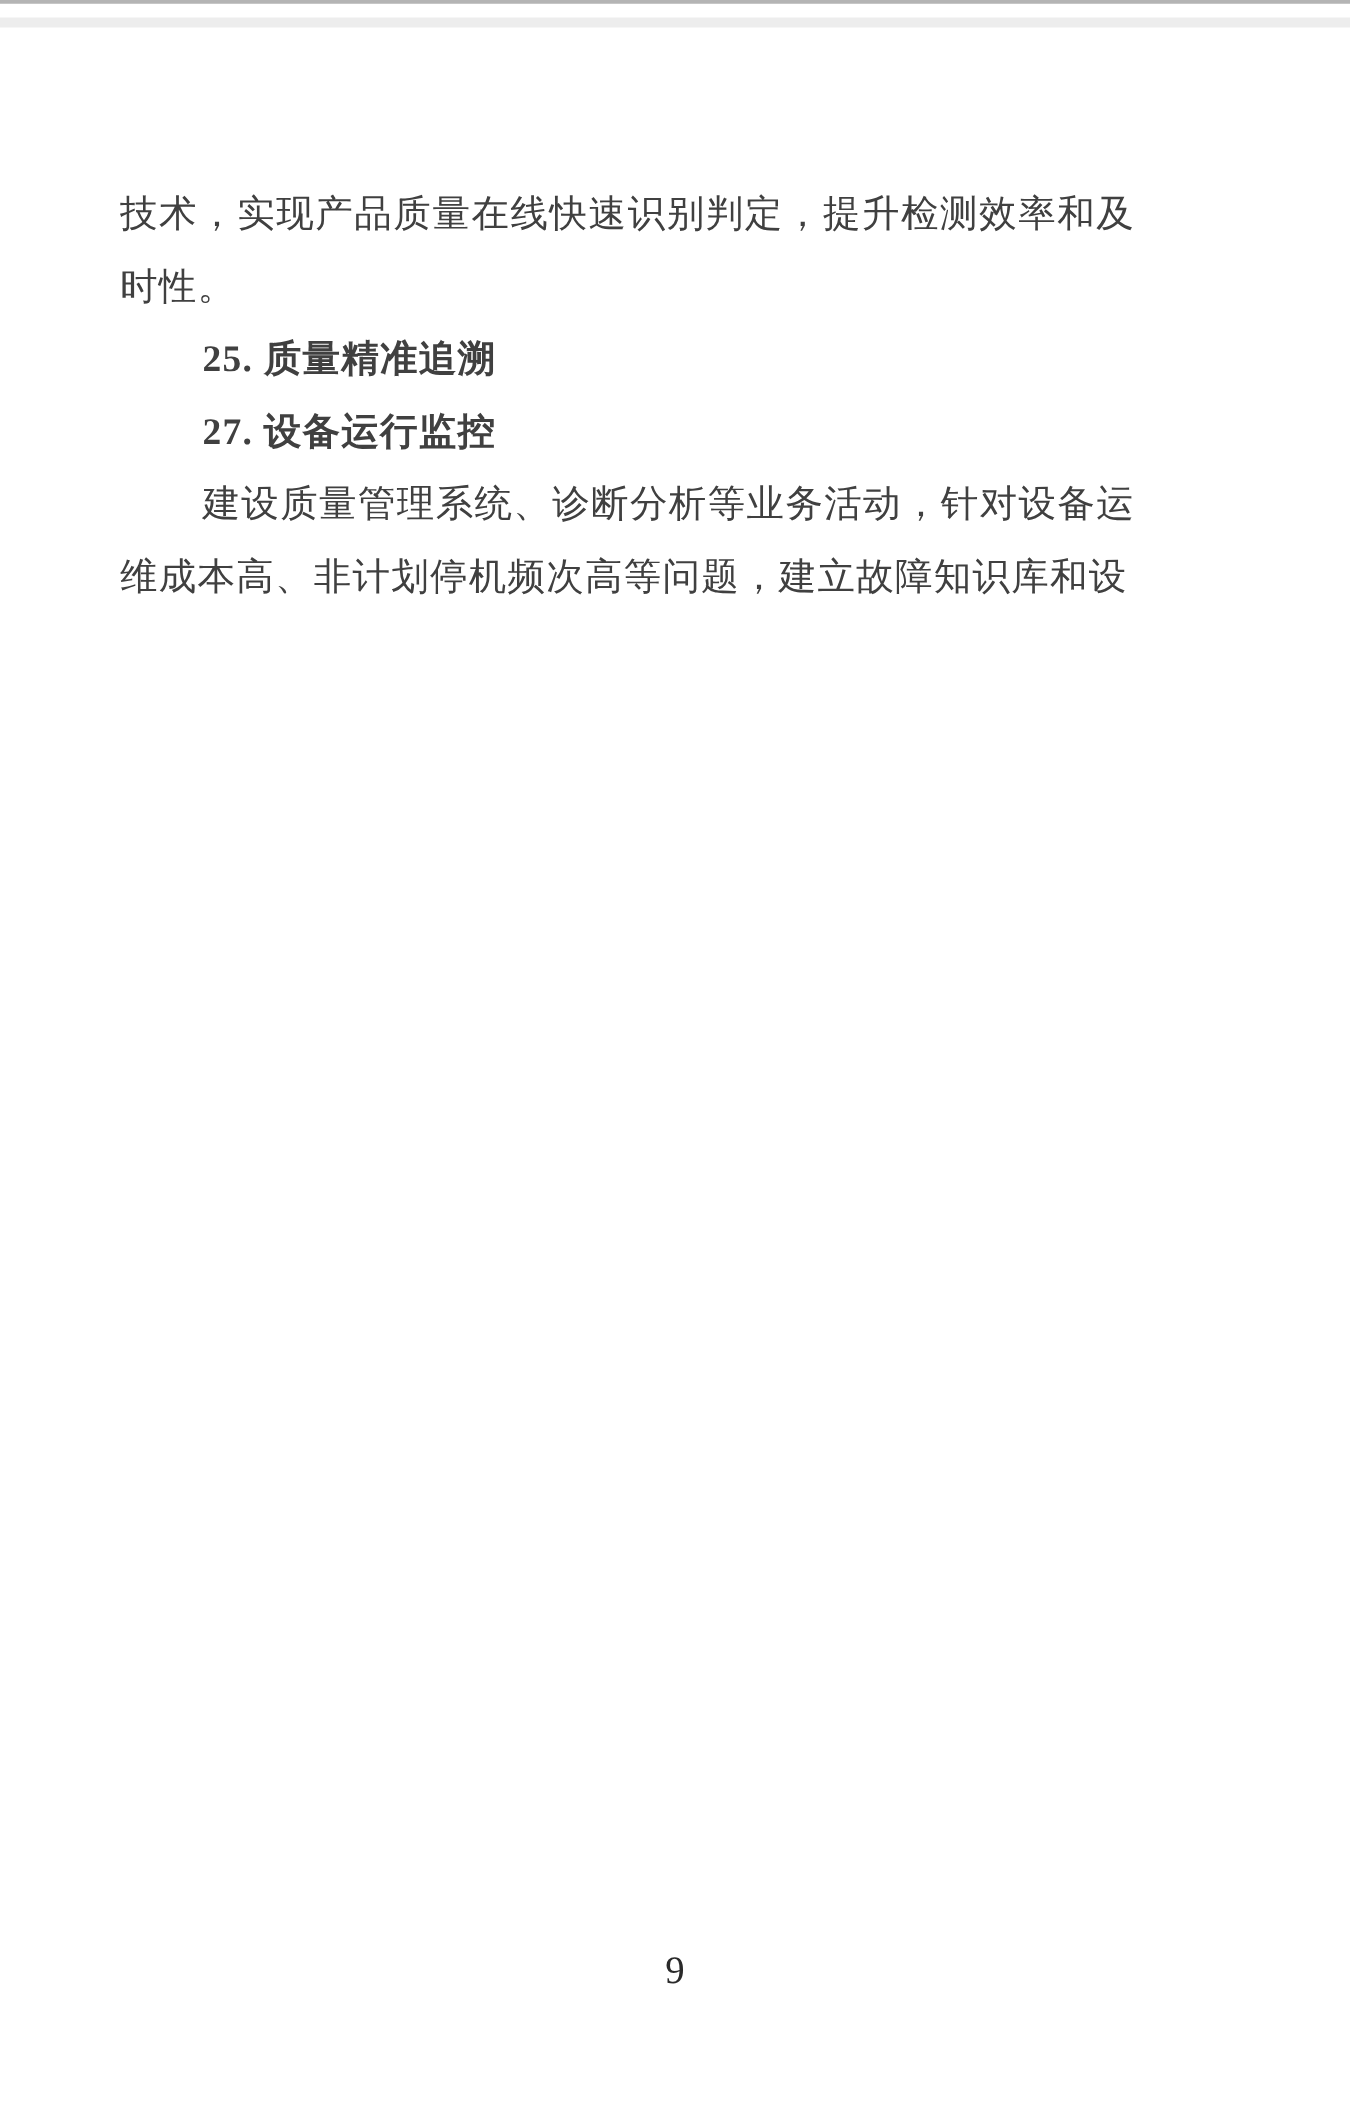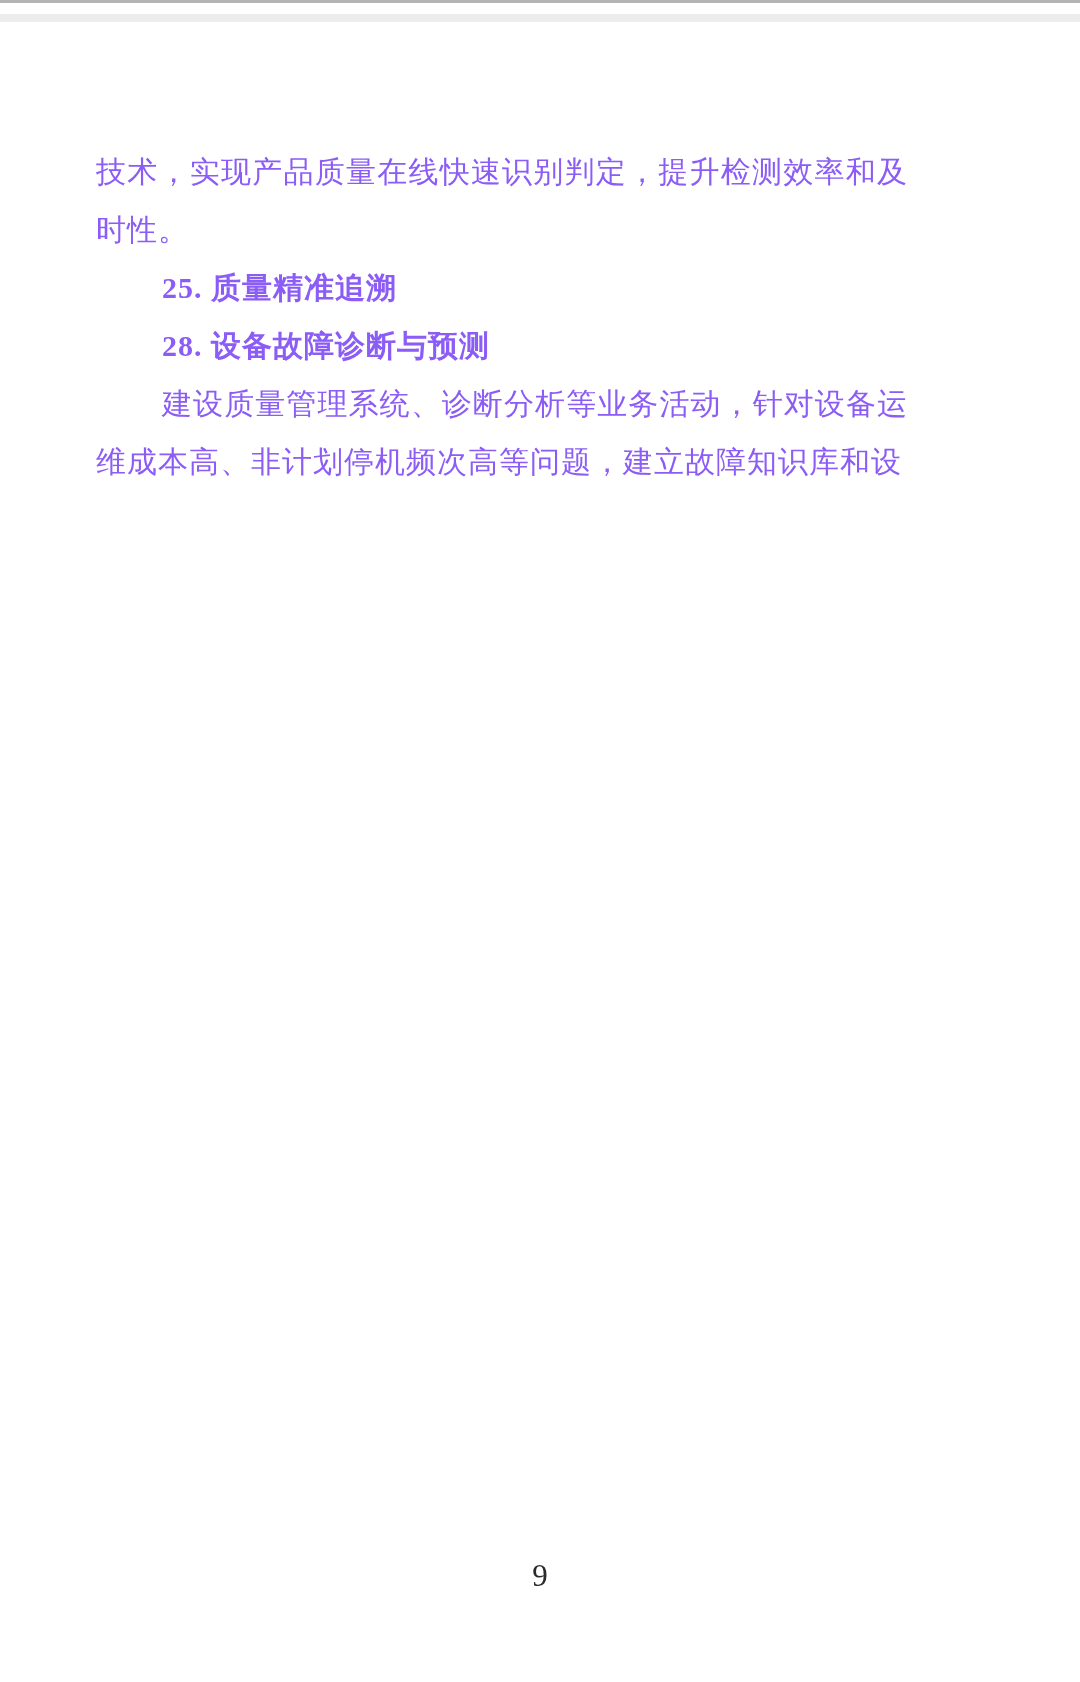--- a/index.html
+++ b/index.html
@@ -18,21 +18,21 @@
   }
   .top-strip {
     position: absolute; top: 14px; left: 0;
     width: 1080px; height: 8px;
     background: #ededed;
   }
   .content {
     position: absolute;
     left: 96px; top: 143px;
     width: 812px;
-    color: #8b5cf6;
+    color: #404040;
   }
   .content p, .content h3 {
     margin: 0;
     font-size: 30px;
     line-height: 58px;
     font-weight: normal;
     letter-spacing: 1px;
     text-align: justify;
     text-align-last: left;
     text-justify: inter-character;
@@ -61,19 +61,19 @@
 <div>
   <div class="top-border"></div>
   <div class="top-strip"></div>
 
   <div class="content">
     <p class="no-indent">技术，实现产品质量在线快速识别判定，提升检测效率和及时性。</p>
 
     <h3>25. 质量精准追溯</h3>
 
 
+    <h3>27. 设备运行监控</h3>
 
-    <h3>28. 设备故障诊断与预测</h3>
     <p>建设质量管理系统、诊断分析等业务活动，针对设备运维成本高、非计划停机频次高等问题，建立故障知识库和设</p>
   </div>
 
   <div class="page-number">9</div>
 </div>
 
 </body></html>

